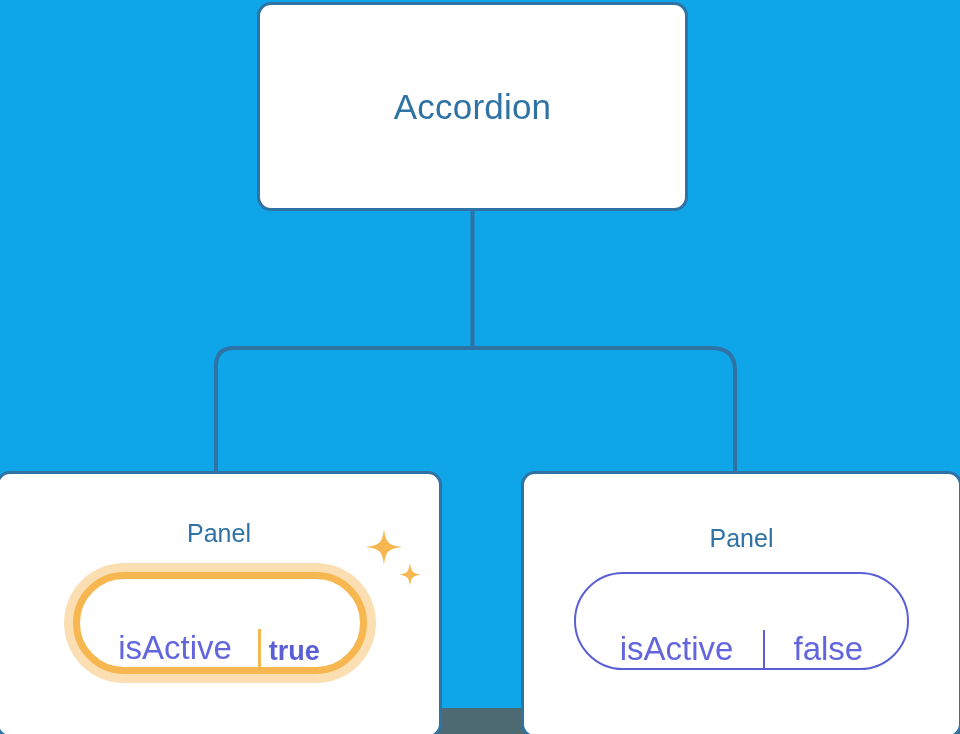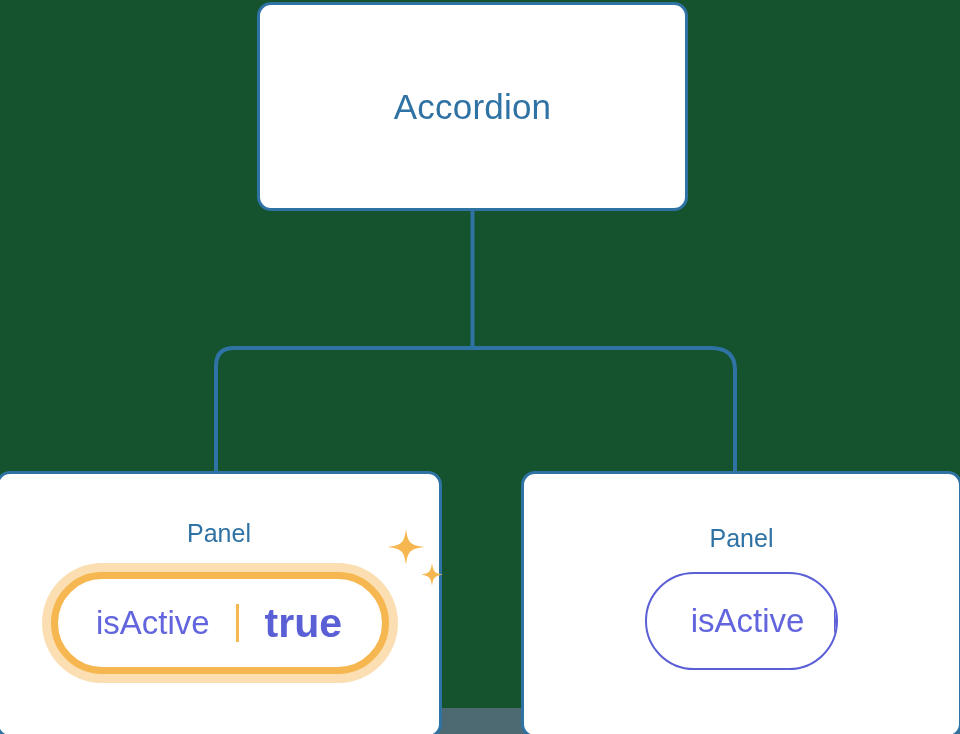--- a/index.html
+++ b/index.html
@@ -10,21 +10,21 @@
     width: 960px;
     height: 734px;
     overflow: hidden;
     font-family: "Liberation Sans", sans-serif;
     background: #4d6a73;
   }
   #stage {
     position: relative;
     width: 960px;
     height: 708px;
-    background: #14532d;
+    background: #0ea5e9;
   }
 
   
   #connectors {
     position: absolute;
     left: 0;
     top: 0;
     width: 960px;
     height: 734px;
     pointer-events: none;
@@ -81,21 +81,21 @@
   #node-panel-right .panel-title { margin-top: 52px; }
 
   
   .pill-wrap {
     position: relative;
     display: flex;
     align-items: center;
   }
   .pill {
     display: flex;
-    align-items: center;
+    align-items: flex-end;
     border-radius: 999px;
     background: #ffffff;
     box-sizing: border-box;
     overflow: hidden;
   }
   .pill-cell {
     display: flex;
     align-items: center;
     justify-content: center;
     white-space: nowrap;
@@ -131,22 +131,22 @@
     border: 7px solid #f7b750;
     height: 102px;
   }
   .pill.highlight .pill-key {
     padding: 0 26px 0 38px;
     font-size: 33px;
     color: #6265dd;
     border-right: 3px solid #f7b750;
   }
   .pill.highlight .pill-val {
-    padding: 0 40px 0 26px;
-    font-size: 41px;
+    padding: 0 40px 0 8px;
+    font-size: 27px;
     color: #5b5fd6;
     font-weight: bold;
   }
 
   
   #pill-left-wrap {
     margin-top: 17px;
     margin-left: 2px;
   }
   #pill-right-wrap {
@@ -194,17 +194,18 @@
       </svg>
     </div>
   </div>
 
   <div class="node" id="node-panel-right">
     <div class="panel-title">Panel</div>
 
     <div class="pill-wrap" id="pill-right-wrap">
       <div class="pill plain">
         <div class="pill-cell pill-key">isActive</div>
+        <div class="pill-cell pill-val">false</div>
       </div>
     </div>
   </div>
 
 </div>
 
 </body></html>

